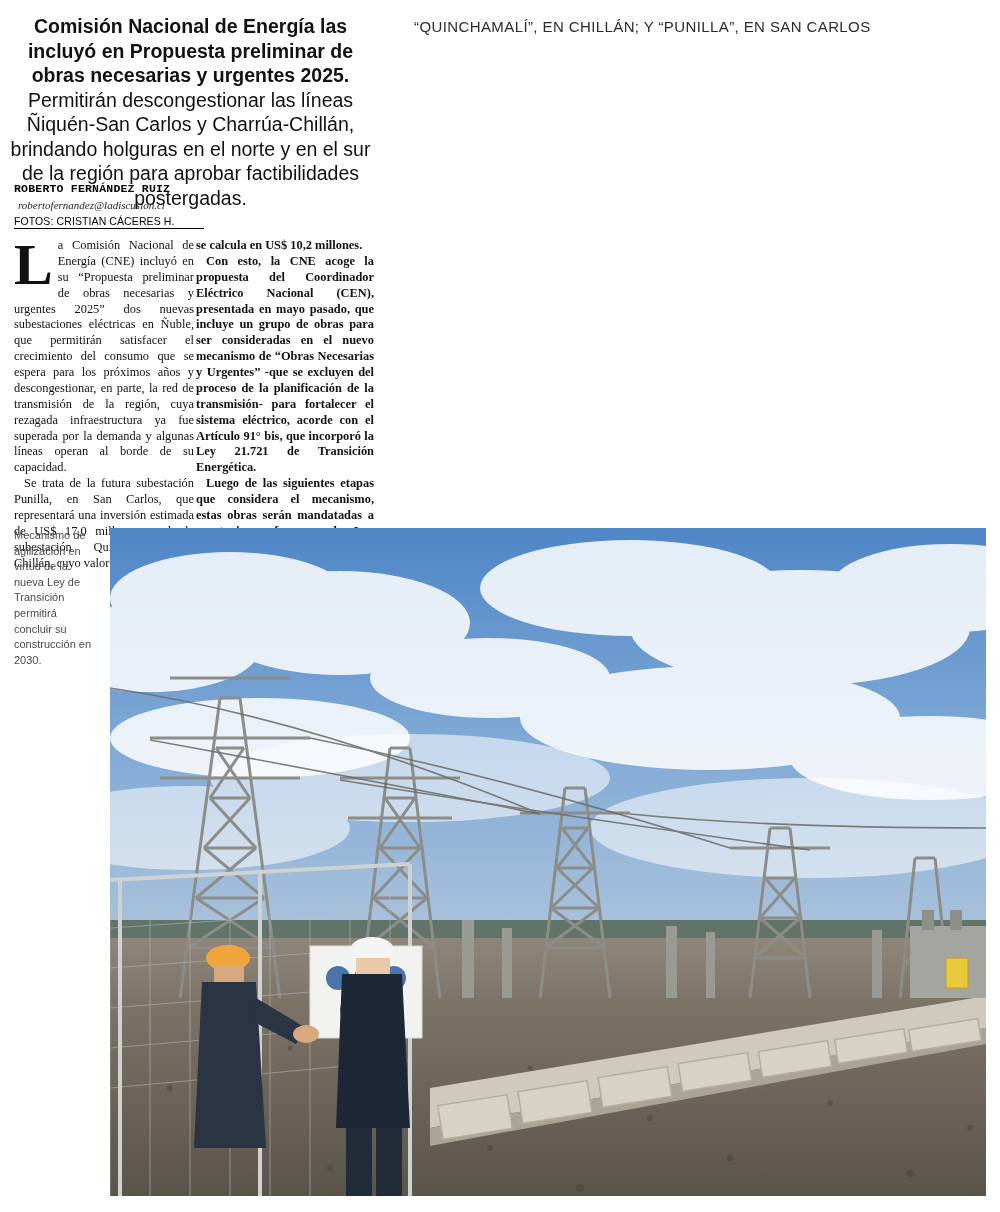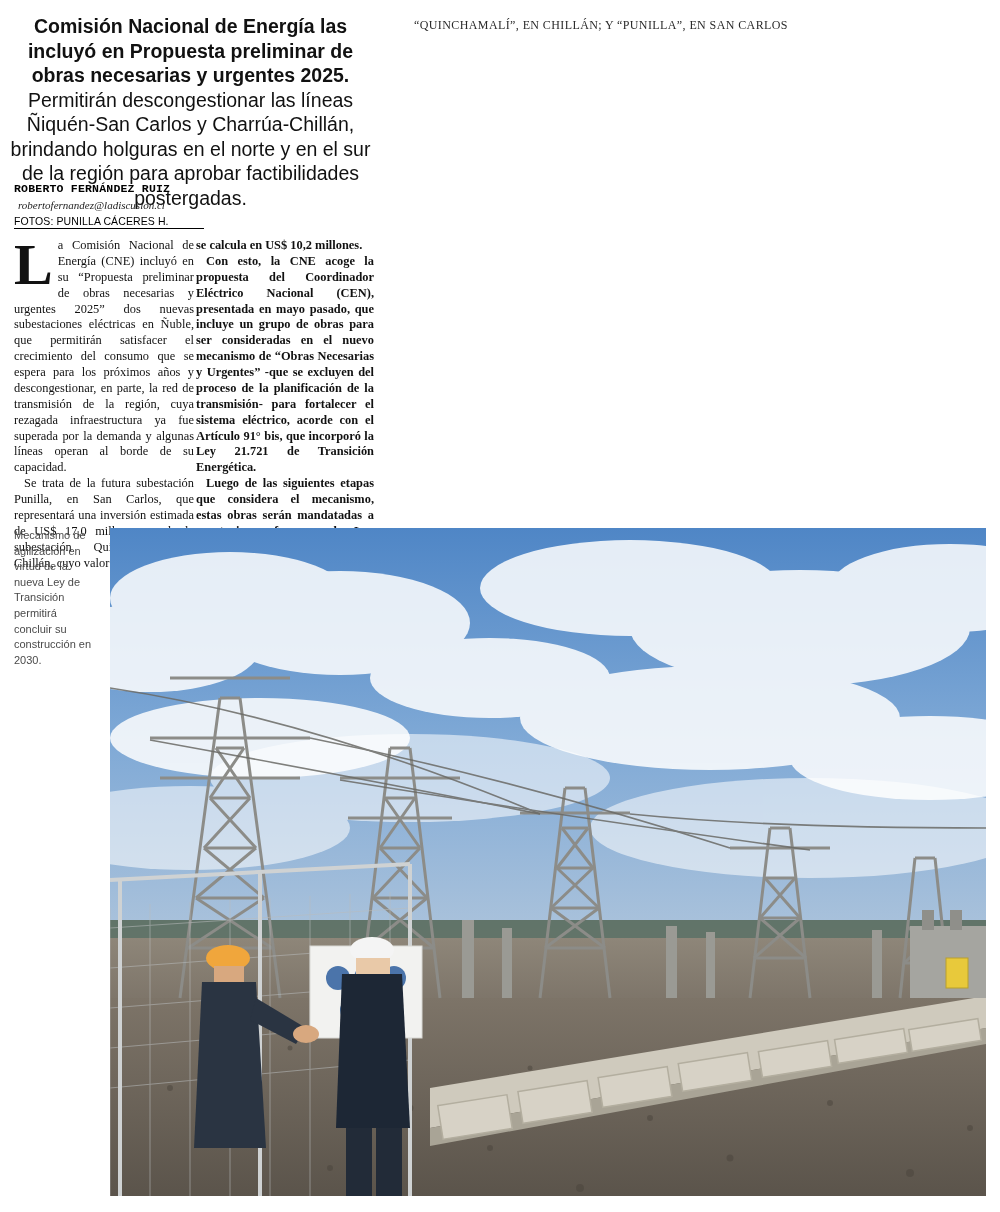--- a/index.html
+++ b/index.html
@@ -100,22 +100,22 @@
     padding: 2px 5px 0 0;
     margin-top: 2px;
   }
 
   
   .kicker {
     position: absolute;
     left: 414px;
     top: 18px;
     width: 575px;
-    font-family: Liberation Serif, serif;
-    font-size: 12px;
+    font-family: Liberation Sans, sans-serif;
+    font-size: 15px;
     letter-spacing: 0.4px;
     color: #2b2b2b;
   }
 
   .headline {
     position: absolute;
     left: 412px;
     top: 48px;
     width: 578px;
     font-family: "Liberation Serif", serif;
@@ -155,21 +155,21 @@
 
 <div class="page">
 
   <div class="deck">
     <b>Comisión Nacional de Energía las incluyó en Propuesta preliminar de obras necesarias y urgentes 2025.</b><span> Permitirán descongestionar las líneas Ñiquén-San Carlos y Charrúa-Chillán, brindando holguras en el norte y en el sur de la región para aprobar factibilidades postergadas.</span>
   </div>
 
   <div class="byline">
     <p class="author">ROBERTO FERNÁNDEZ RUIZ</p>
     <p class="email">robertofernandez@ladiscusion.cl</p>
-    <p class="photocredit">FOTOS: PUNILLA CÁCERES H.</p>
+    <p class="photocredit">FOTOS: CRISTIAN CÁCERES H.</p>
   </div>
   <div class="rule"></div>
 
   <div class="col col-1">
     <p class="first"><span class="dropcap">L</span><span>a Comisión Nacional de Energía (CNE) incluyó en su “Propuesta preliminar de obras necesarias y urgentes 2025” dos nuevas subestaciones eléctricas en Ñuble, que permitirán satisfacer el crecimiento del consumo que se espera para los próximos años y descongestionar, en parte, la red de transmisión de la región, cuya rezagada infraestructura ya fue superada por la demanda y algunas líneas operan al borde de su capacidad.</span></p>
     <p>Se trata de la futura subestación Punilla, en San Carlos, que representará una inversión estimada de US$ 17,0 millones; y de la subestación Quinchamalí, en Chillán, cuyo valor</p>
   </div>
 
   <div class="col col-2">
     <p class="first">se calcula en US$ 10,2 millones.</p>

